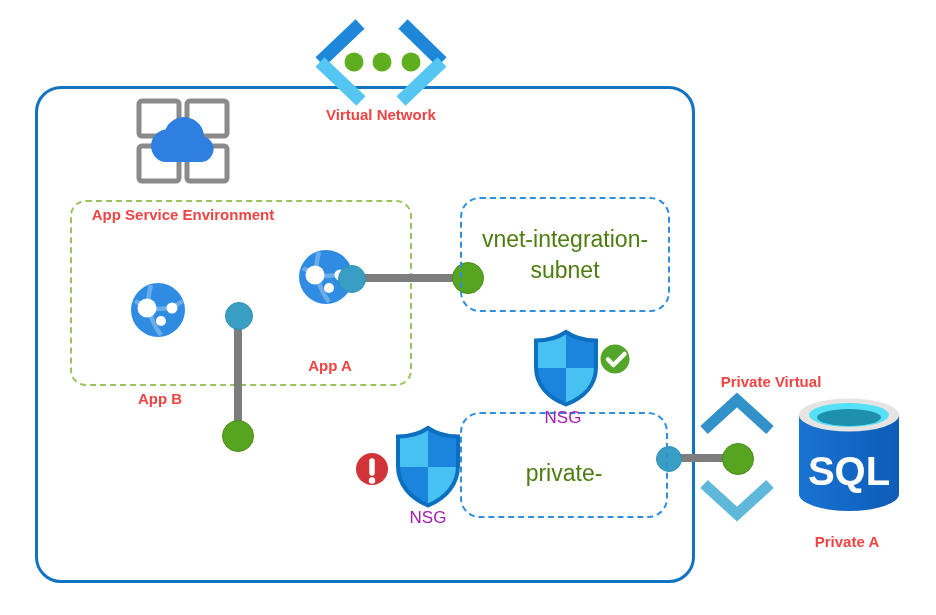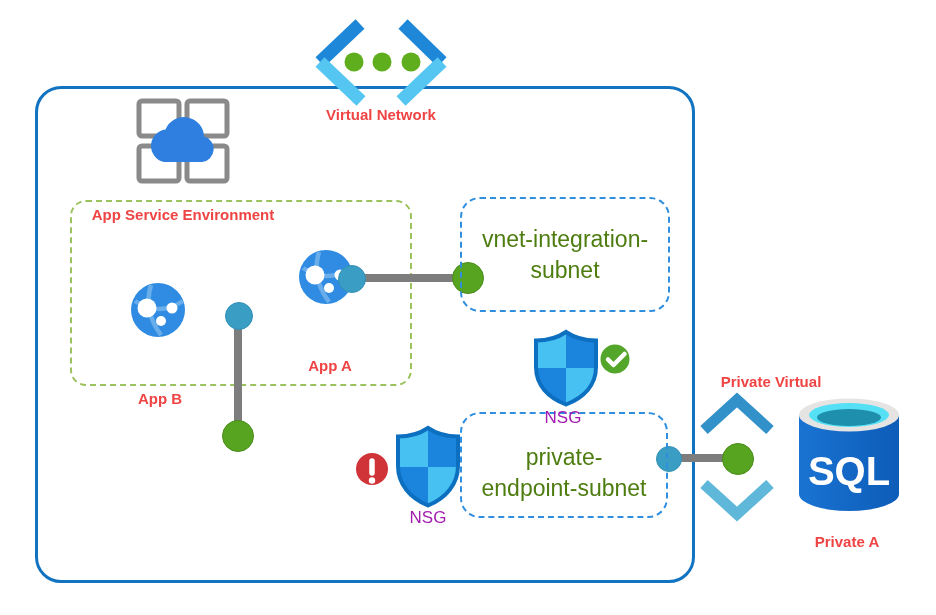--- a/index.html
+++ b/index.html
@@ -101,21 +101,20 @@
   <div class="abs node node-green" style="left:722px;top:443px;width:30px;height:30px;"></div>
 
   <div class="abs subnet-box sb-vnet-int">
     <div>vnet-integration-</div>
     <div>subnet</div>
   </div>
 
 
   <div class="abs subnet-box sb-pe" style="padding-top:16px;box-sizing:border-box;">
     <div>private-</div>
-    <div>endpoint-subnet</div>
   </div>
 
   <svg class="abs" style="left:527px;top:329px;" width="106" height="80" viewBox="0 0 106 80">
     <defs>
       <clipPath id="cp1">
         <path d="M39,3 C31,8.5 20,11.5 9,11.5 L9,38 C9,56 21,68.5 39,75.5 C57,68.5 69,56 69,38 L69,11.5 C58,11.5 47,8.5 39,3 Z"></path>
       </clipPath>
     </defs>
     <g clip-path="url(#cp1)">
       <rect x="0" y="0" width="39" height="39" fill="#47c0f2"></rect>

